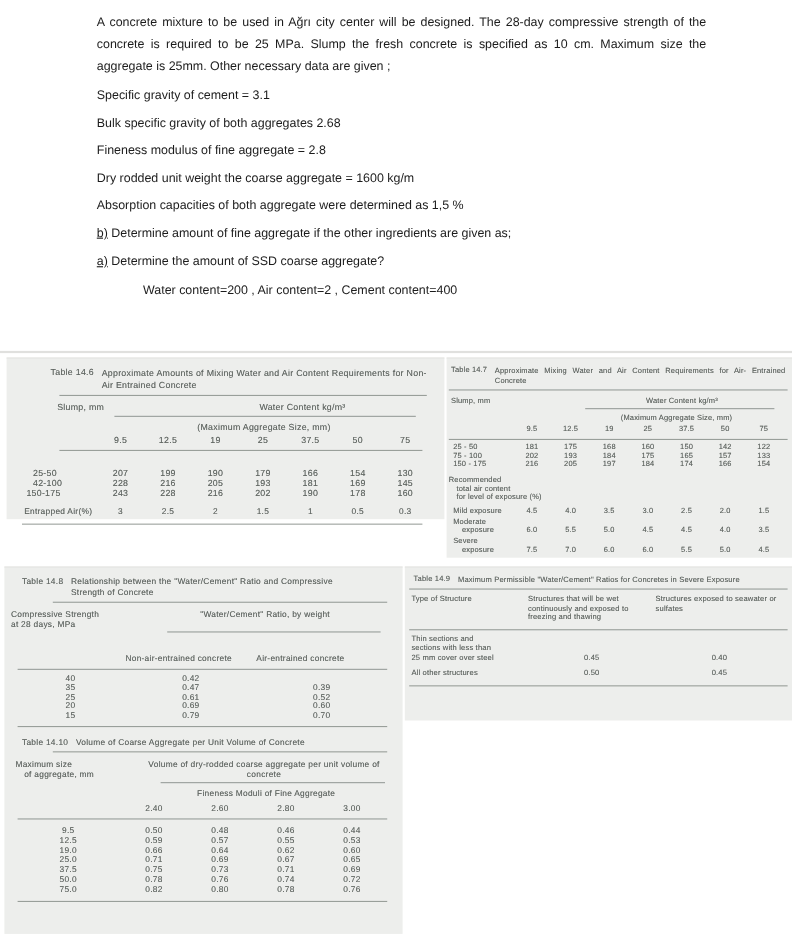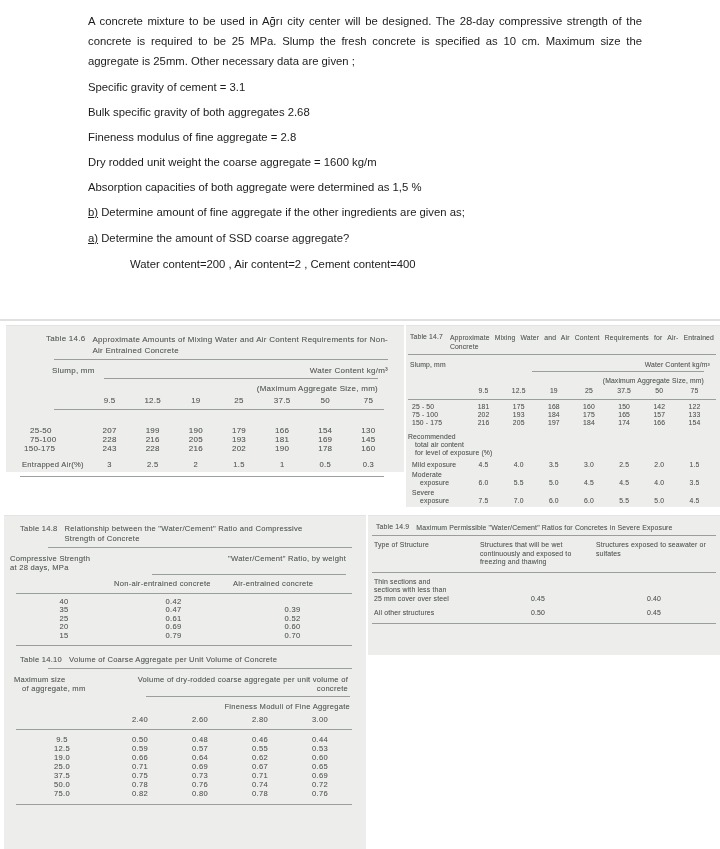--- a/index.html
+++ b/index.html
@@ -41,21 +41,21 @@
   .g147{grid-template-columns:54px repeat(7,1fr);margin:0 8px 0 6px;line-height:8px}
   
   #pL2{left:4px;top:515px;width:362px;height:334px;font-size:7.6px}
   #pL2 .ttitle{line-height:10px}
   .g148{grid-template-columns:100px 1fr 1fr;margin:0 14px 0 10px;line-height:8.5px}
   .g1410{grid-template-columns:96px repeat(4,1fr);margin:0 16px 0 10px;line-height:9px}
   
   #p149{left:368px;top:515px;width:352px;height:140px;font-size:6.9px;letter-spacing:.15px}
   #p149 .ttitle{line-height:9px}
   .g149{grid-template-columns:106px 1fr 1fr;margin:0 8px 0 6px;line-height:8px}
-  .ctr{text-align:right}
+  .ctr{text-align:center}
   .hsub{max-width:86px;margin:0 auto;text-align:center;line-height:8.5px}
   #sepline{position:absolute;left:0;top:319px;width:720px;height:2px;background:#e0e0de}
 </style>
 </head>
 <body>
 
 <div id="page">
 
   <div id="problem">
     <p class="para">A concrete mixture to be used in Ağrı city center will be designed. The 28-day compressive strength of the concrete is required to be 25 MPa. Slump the fresh concrete is specified as 10 cm. Maximum size the aggregate is 25mm. Other necessary data are given ;</p>
@@ -98,21 +98,21 @@
       <span style="padding-left:12px">25-50</span>
       <span class="c">207</span>
       <span class="c">199</span>
       <span class="c">190</span>
       <span class="c">179</span>
       <span class="c">166</span>
       <span class="c">154</span>
       <span class="c">130</span>
     </div>
     <div class="g g146">
-      <span style="padding-left:12px">75-100</span>
+      <span style="padding-left:12px">42-100</span>
       <span class="c">228</span>
       <span class="c">216</span>
       <span class="c">205</span>
       <span class="c">193</span>
       <span class="c">181</span>
       <span class="c">169</span>
       <span class="c">145</span>
     </div>
     <div class="g g146">
       <span style="padding-left:6px">150-175</span>
@@ -244,21 +244,21 @@
     </div>
     <div class="rule" style="margin:3px 14px 0 44px"></div>
     <div style="display:grid;grid-template-columns:126px 1fr;margin:6px 20px 0 6px">
       <span>
           <span style="display:block">Compressive Strength</span>
           <span style="display:block">at 28 days, MPa</span>
         </span>
       <span class="ctr">"Water/Cement" Ratio, by weight</span>
     </div>
     <div class="rule" style="margin:2px 20px 0 148px"></div>
-    <div class="g g148" style="margin-top:5px">
+    <div class="g g148" style="margin-top:20px">
       <span></span>
       <span><span class="hsub">Non-air-entrained concrete</span></span>
       <span><span class="hsub">Air-entrained concrete</span></span>
     </div>
     <div class="rule" style="margin:4px 14px 0 12px"></div>
     <div class="g g148" style="margin-top:4px">
       <span class="c">40</span>
       <span class="c">0.42</span>
       <span class="c"></span>
     </div>

